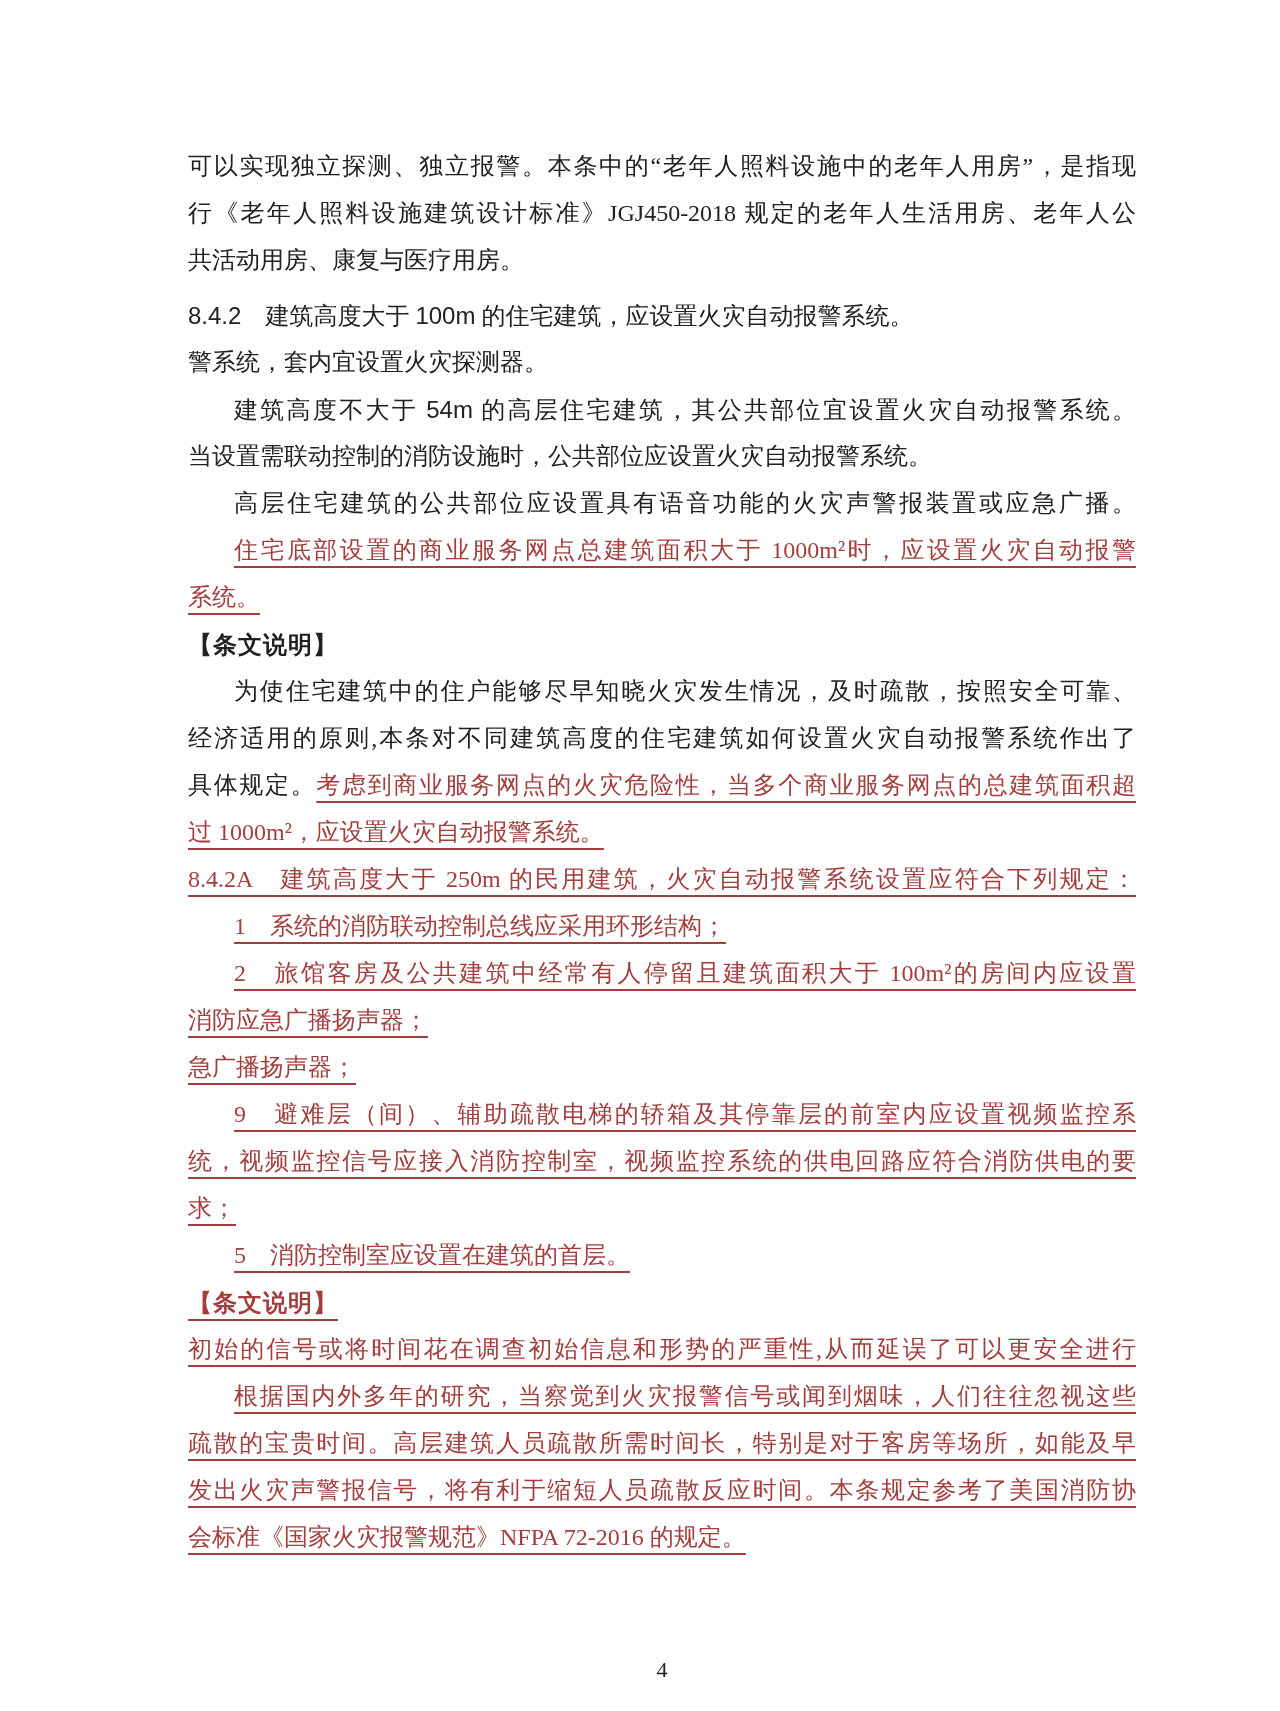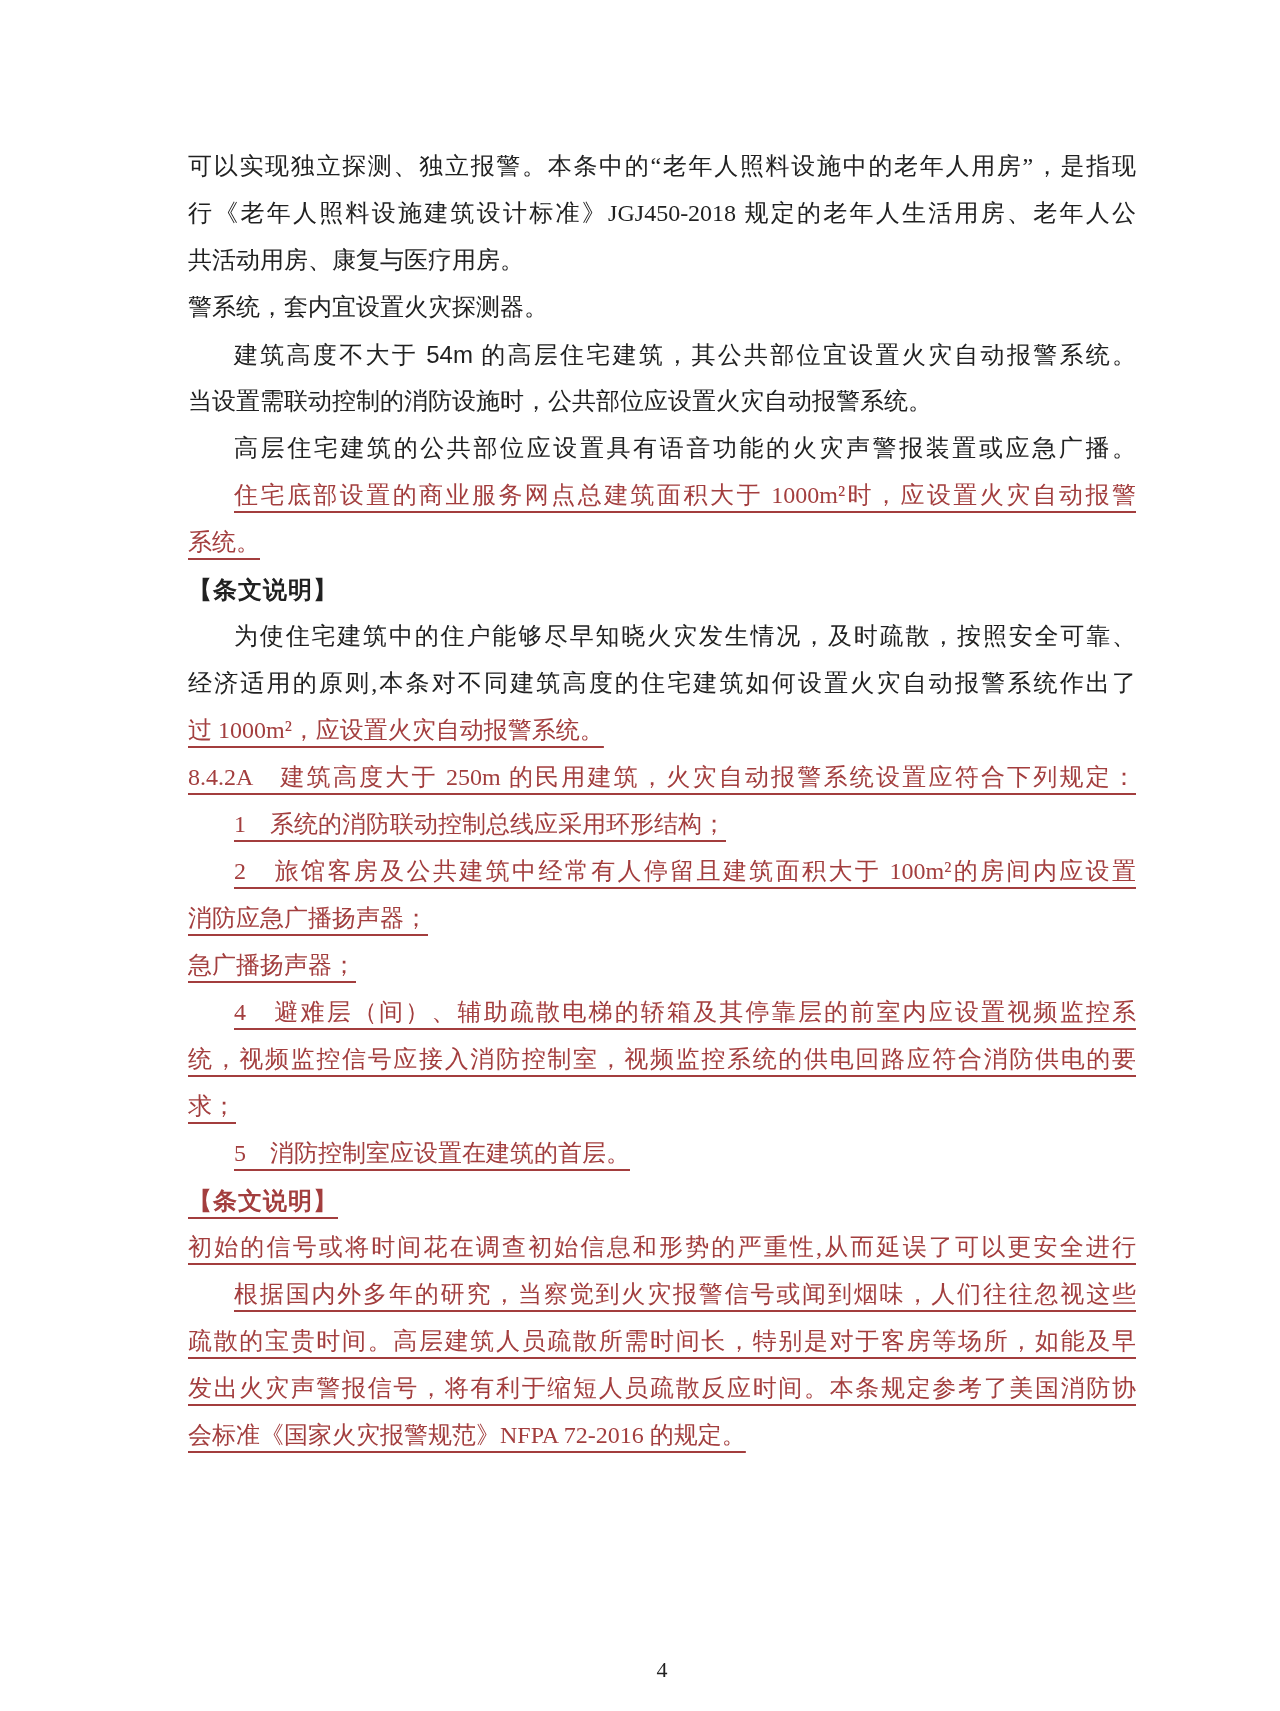--- a/index.html
+++ b/index.html
@@ -63,36 +63,38 @@
   }
 </style>
 </head>
 <body>
 
 <div class="page">
   <div class="content">
       <div class="line j"><span class="run">可以实现独立探测、独立报警。本条中的“老年人照料设施中的老年人用房”，是指现</span></div>
       <div class="line j"><span class="run">行《老年人照料设施建筑设计标准》JGJ450-2018 规定的老年人生活用房、老年人公</span></div>
       <div class="line"><span class="run">共活动用房、康复与医疗用房。</span></div>
+      <div class="line" style="margin-top: 8px;"><span class="run sans">8.4.2</span><span class="run">　建筑高度大于 </span><span class="run sans">100m</span><span class="run"> 的住宅建筑，应设置火灾自动报警系统。</span></div>
       <div class="line"><span class="run">警系统，套内宜设置火灾探测器。</span></div>
       <div class="line indent j"><span class="run">建筑高度不大于 </span><span class="run sans">54m</span><span class="run"> 的高层住宅建筑，其公共部位宜设置火灾自动报警系统。</span></div>
       <div class="line"><span class="run">当设置需联动控制的消防设施时，公共部位应设置火灾自动报警系统。</span></div>
       <div class="line indent j"><span class="run">高层住宅建筑的公共部位应设置具有语音功能的火灾声警报装置或应急广播。</span></div>
       <div class="line indent j"><span class="run red">住宅底部设置的商业服务网点总建筑面积大于 1000m²时，应设置火灾自动报警</span></div>
       <div class="line"><span class="run red">系统。</span></div>
       <div class="line"><span class="run gothic">【条文说明】</span></div>
       <div class="line indent j"><span class="run">为使住宅建筑中的住户能够尽早知晓火灾发生情况，及时疏散，按照安全可靠、</span></div>
       <div class="line j"><span class="run">经济适用的原则,本条对不同建筑高度的住宅建筑如何设置火灾自动报警系统作出了</span></div>
+      <div class="line j"><span class="run">具体规定。</span><span class="run red">考虑到商业服务网点的火灾危险性，当多个商业服务网点的总建筑面积超</span></div>
       <div class="line"><span class="run red">过 1000m²，应设置火灾自动报警系统。</span></div>
       <div class="line j"><span class="run red">8.4.2A　建筑高度大于 250m 的民用建筑，火灾自动报警系统设置应符合下列规定：</span></div>
       <div class="line indent"><span class="run red">1　系统的消防联动控制总线应采用环形结构；</span></div>
       <div class="line indent j"><span class="run red">2　旅馆客房及公共建筑中经常有人停留且建筑面积大于 100m²的房间内应设置</span></div>
       <div class="line"><span class="run red">消防应急广播扬声器；</span></div>
       <div class="line"><span class="run red">急广播扬声器；</span></div>
-      <div class="line indent j"><span class="run red">4　避难层（间）、辅助疏散电梯的轿箱及其停靠层的前室内应设置视频监控系</span></div>
+      <div class="line indent j"><span class="run red">9　避难层（间）、辅助疏散电梯的轿箱及其停靠层的前室内应设置视频监控系</span></div>
       <div class="line j"><span class="run red">统，视频监控信号应接入消防控制室，视频监控系统的供电回路应符合消防供电的要</span></div>
       <div class="line"><span class="run red">求；</span></div>
       <div class="line indent"><span class="run red">5　消防控制室应设置在建筑的首层。</span></div>
       <div class="line"><span class="run red gothic">【条文说明】</span></div>
       <div class="line j"><span class="run red">初始的信号或将时间花在调查初始信息和形势的严重性,从而延误了可以更安全进行</span></div>
       <div class="line indent j"><span class="run red">根据国内外多年的研究，当察觉到火灾报警信号或闻到烟味，人们往往忽视这些</span></div>
       <div class="line j"><span class="run red">疏散的宝贵时间。高层建筑人员疏散所需时间长，特别是对于客房等场所，如能及早</span></div>
       <div class="line j"><span class="run red">发出火灾声警报信号，将有利于缩短人员疏散反应时间。本条规定参考了美国消防协</span></div>
       <div class="line"><span class="run red">会标准《国家火灾报警规范》NFPA 72-2016 的规定。</span></div>
     </div>

